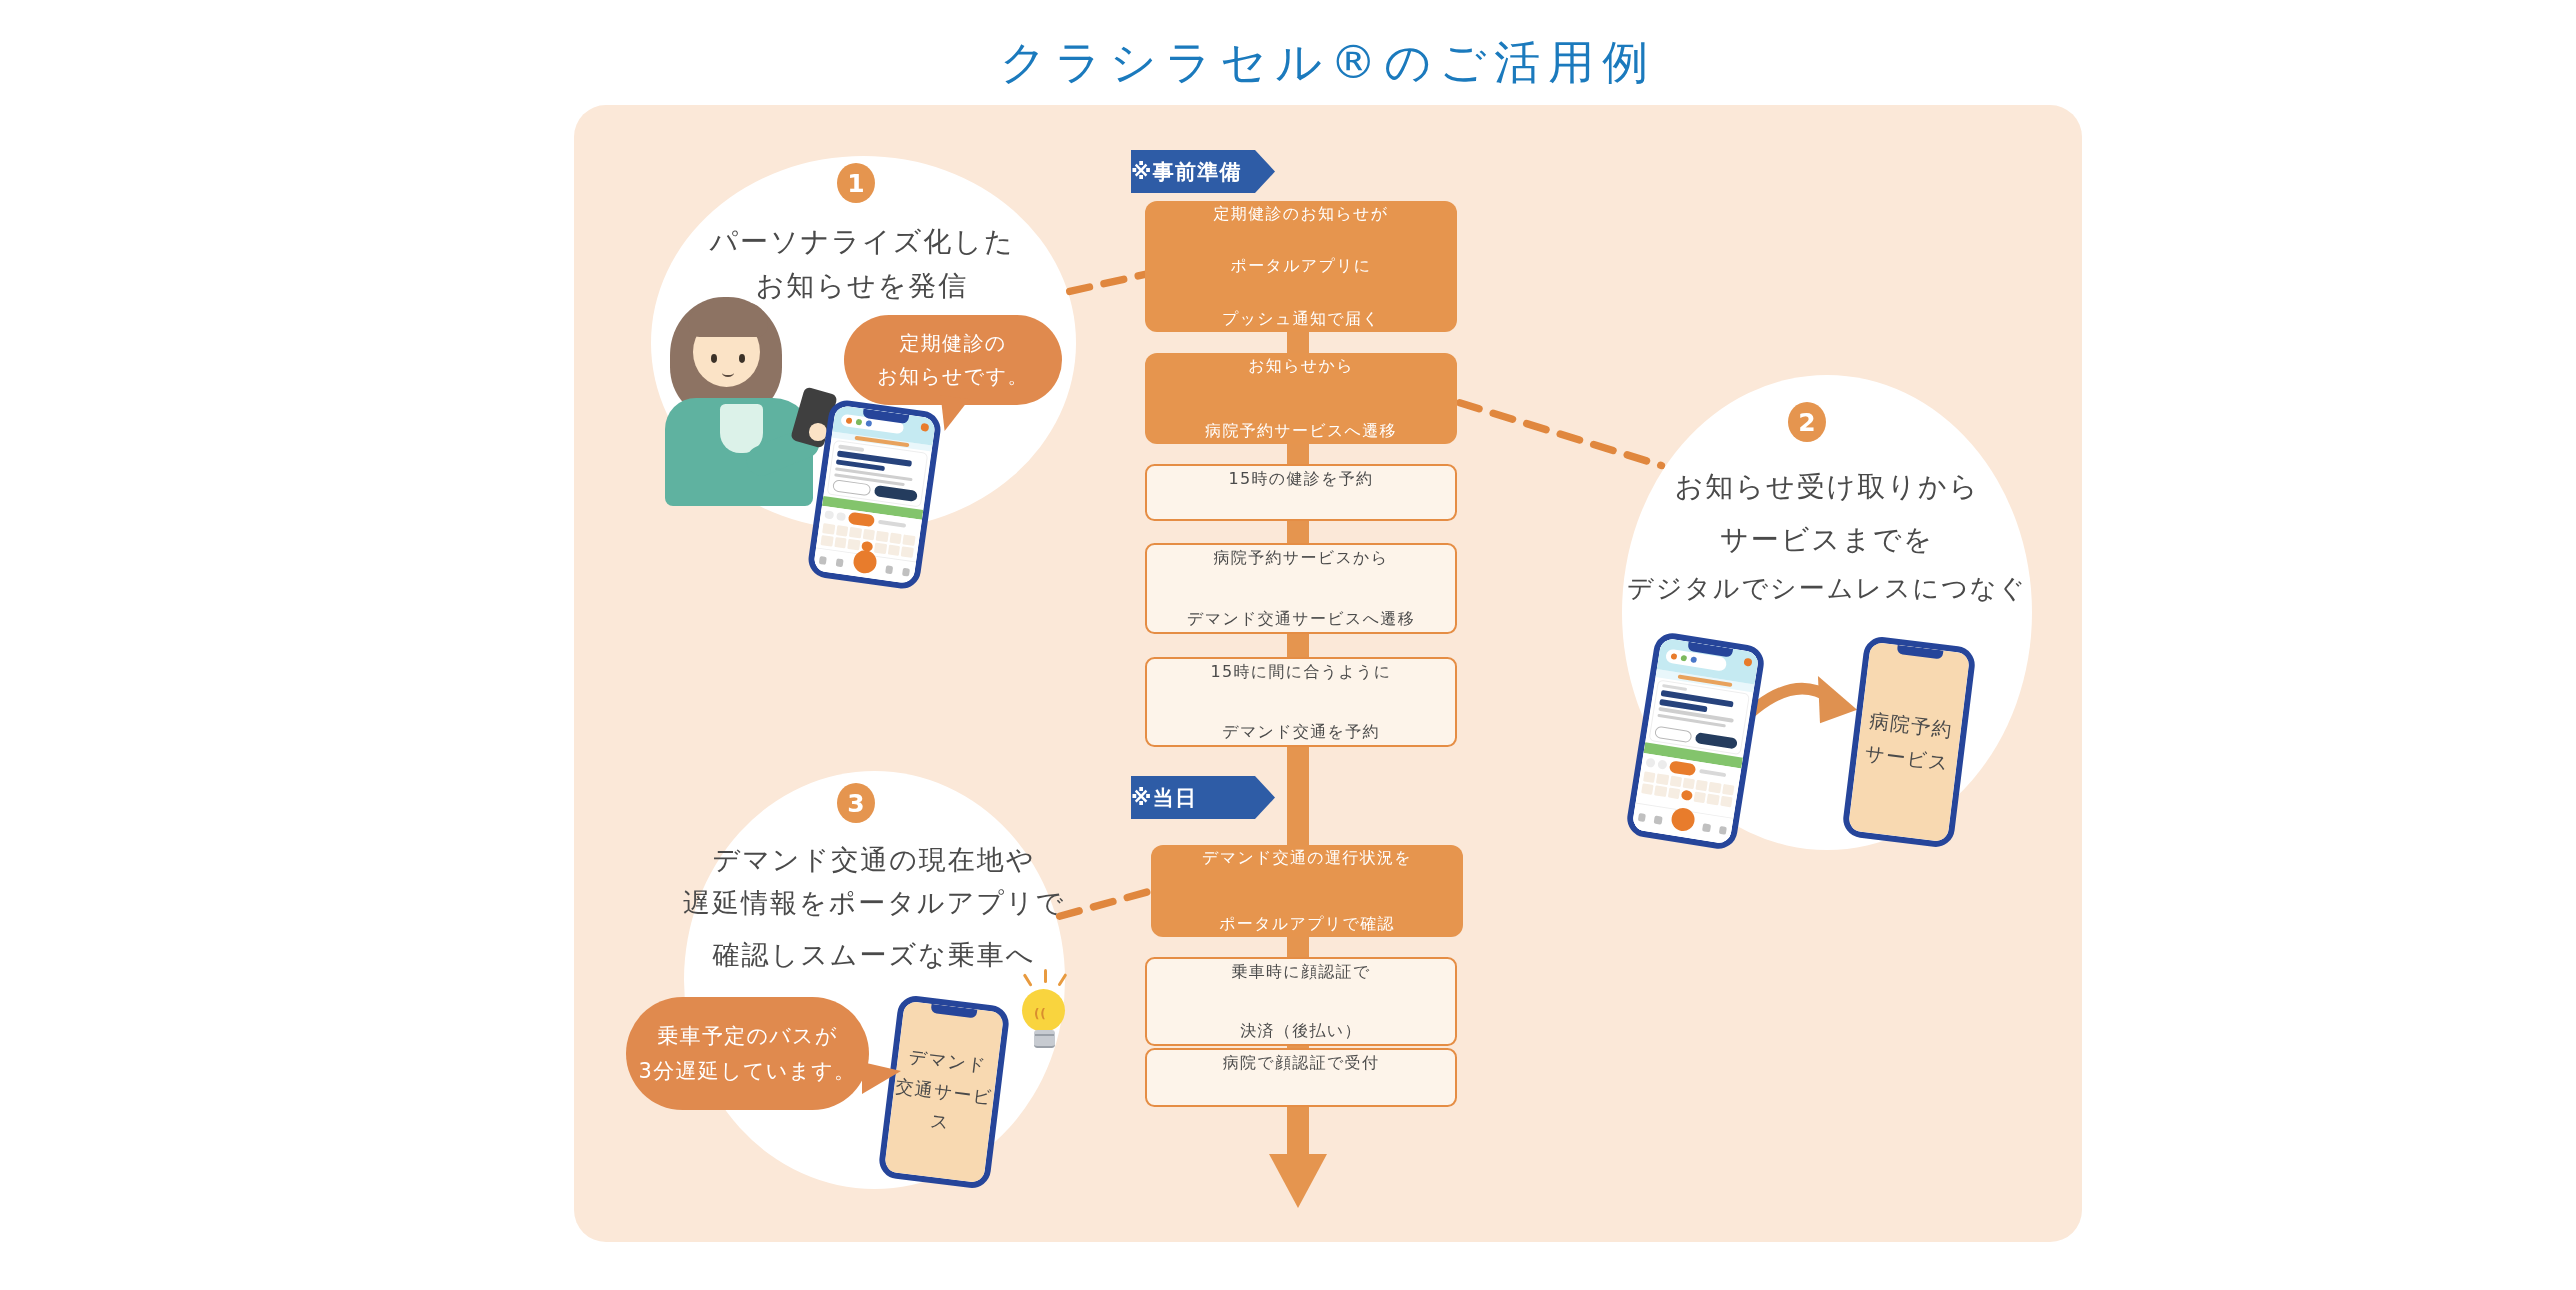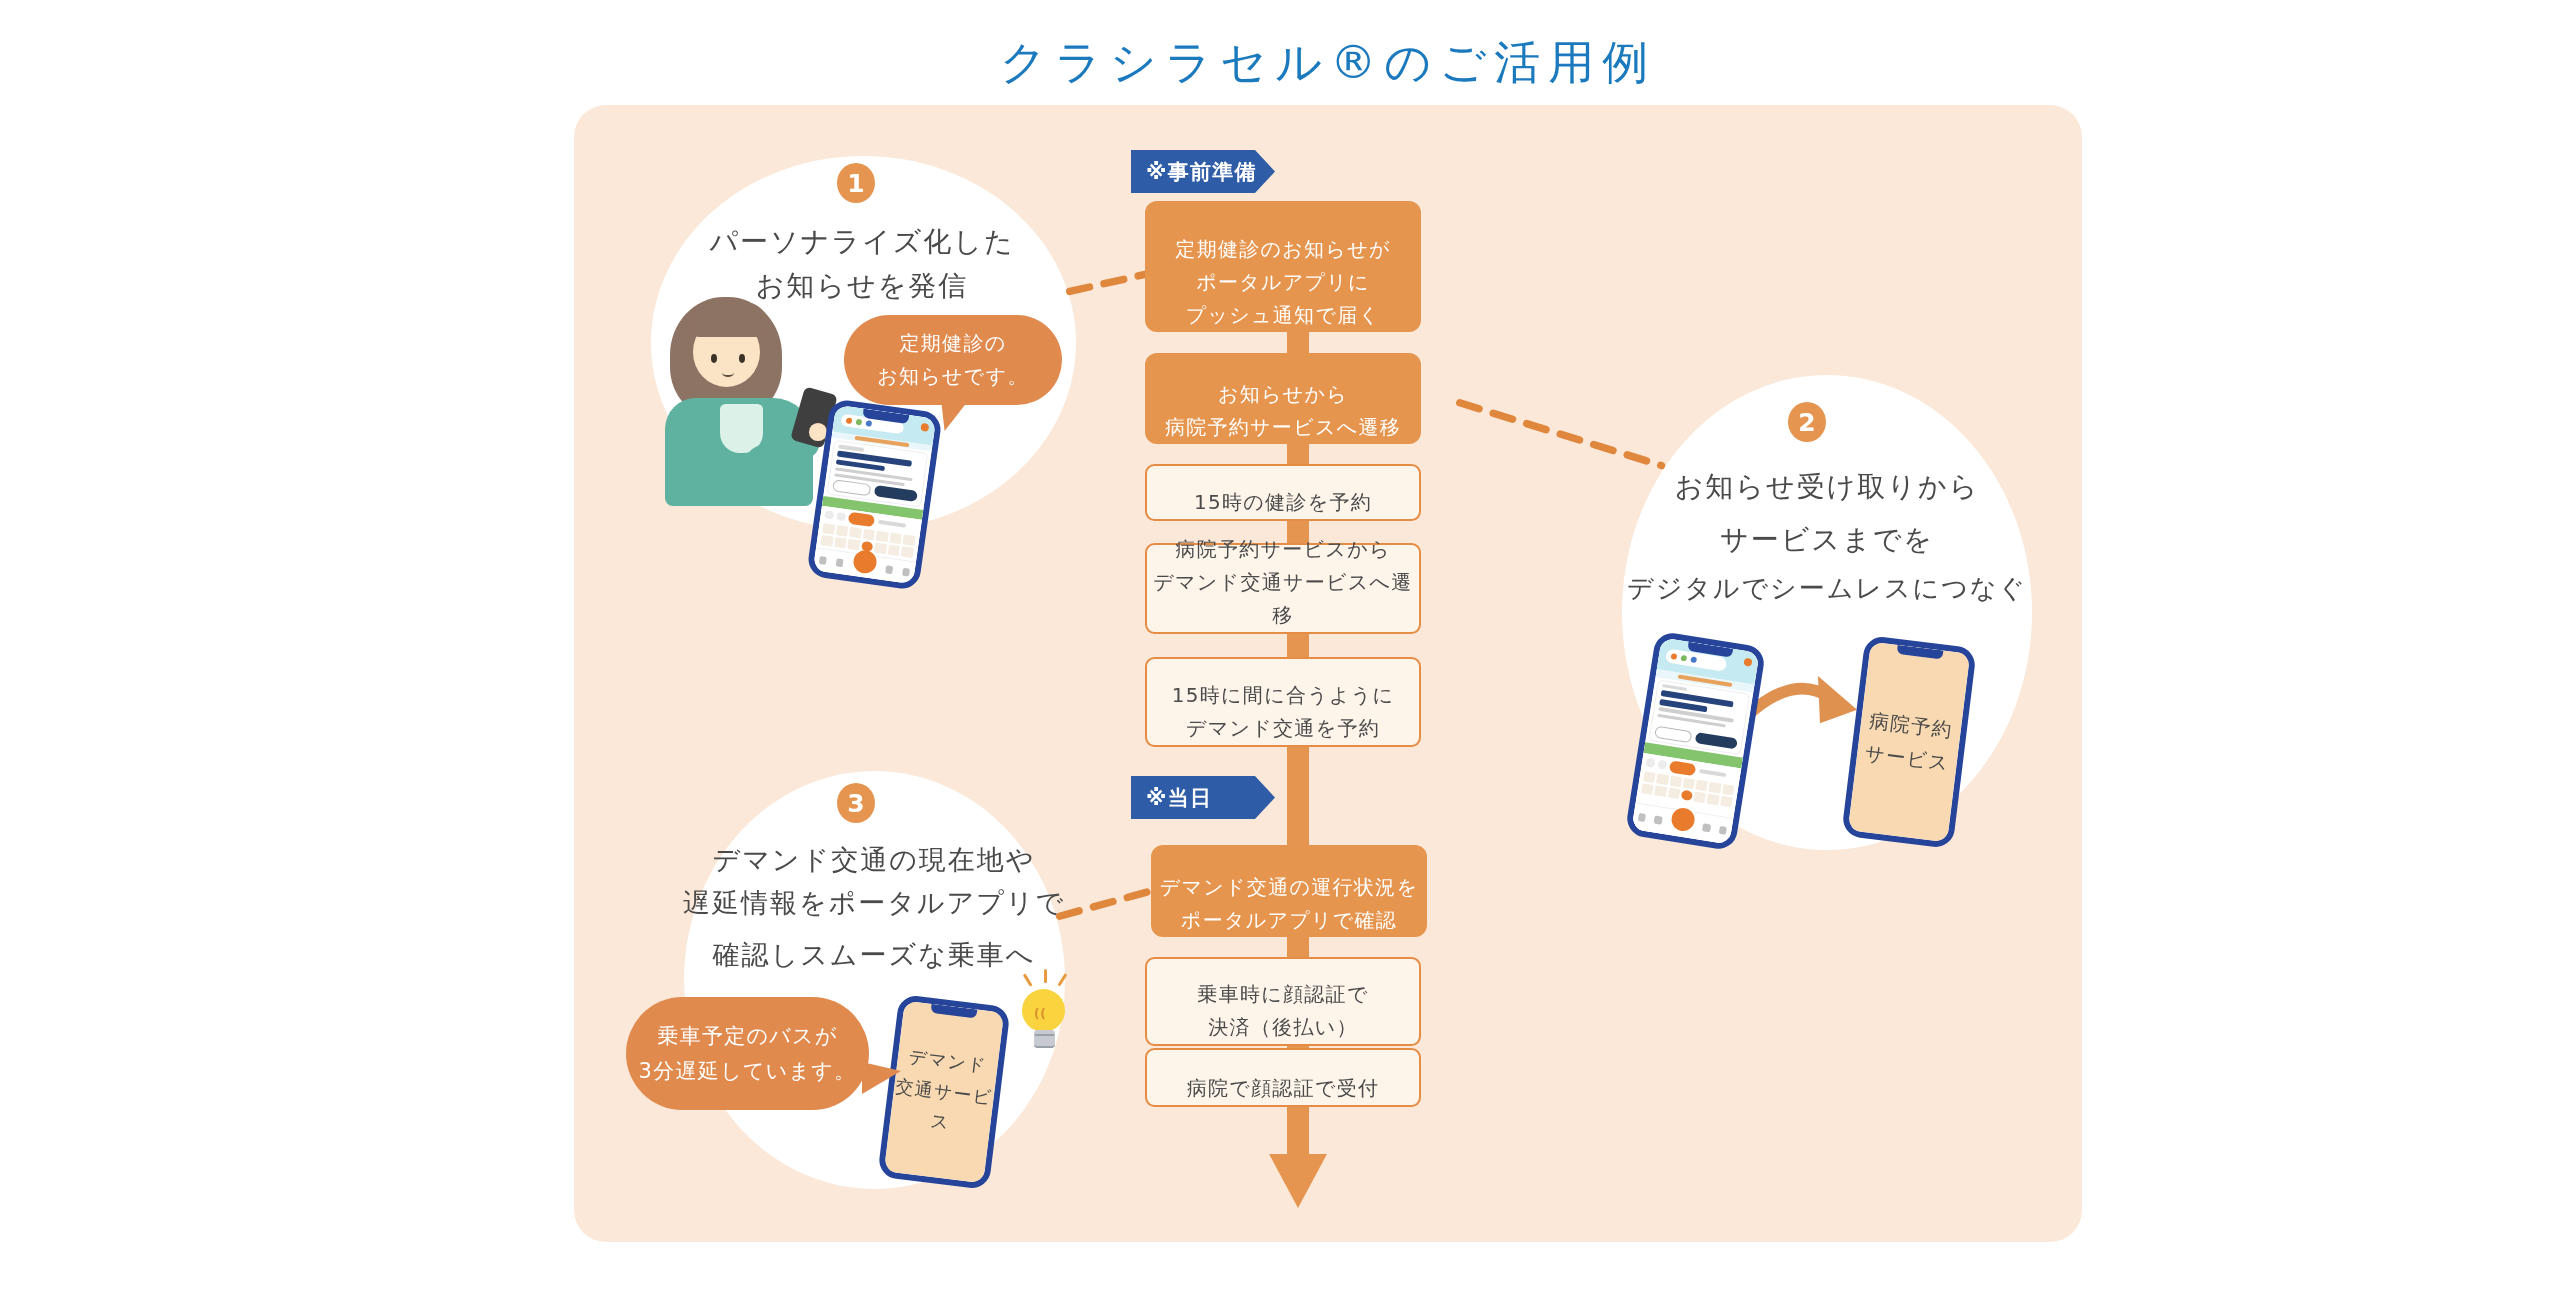--- a/index.html
+++ b/index.html
@@ -29,28 +29,28 @@
   .step-line{position:absolute;text-align:center;color:#4a4a4a;font-size:28px;
              letter-spacing:2px;font-weight:500;z-index:5;white-space:nowrap;}
 
   
   .stem{position:absolute;left:1287px;top:263px;width:21.6px;height:892px;background:#e5954f;z-index:3;}
   .stem-arrowhead{position:absolute;left:1269px;top:1154px;width:0;height:0;z-index:3;
          border-left:29px solid transparent;border-right:29px solid transparent;
          border-top:54px solid #e5954f;}
 
   .banner{position:absolute;left:1131px;width:144px;height:43px;background:#2e5ca6;color:#fff;
-          font-size:21px;font-weight:bold;display:flex;align-items:center;padding-left:15px;
+          font-size:21px;font-weight:bold;display:flex;align-items:center;padding-left:0;
           box-sizing:border-box;letter-spacing:1.3px;z-index:5;
           clip-path:polygon(0 0, calc(100% - 20px) 0, 100% 50%, calc(100% - 20px) 100%, 0 100%);}
   #banner-prep{top:150px;}
   #banner-day{top:776px;}
 
-  .box{position:absolute;left:1145px;width:276px;display:flex;flex-direction:column;
-       justify-content:flex-end;align-items:center;z-index:5;font-size:20px;letter-spacing:1.3px;
+  .box{position:absolute;left:1145px;width:312px;display:flex;flex-direction:column;
+       justify-content:space-between;align-items:center;z-index:5;font-size:16px;letter-spacing:1.3px;
        line-height:1.65;box-sizing:border-box;text-align:center;}
   .box.filled{background:#e6954e;color:#ffffff;border-radius:12px;}
   .box.outline{background:#fdf4ea;border:2.7px solid #e58d44;color:#4b4b4b;border-radius:9.4px;}
   #boxA{top:201px;height:131px;}
   #boxB{top:353px;height:91px;}
   #boxC{top:464px;height:57px;}
   #boxD{top:543px;height:91px;}
   #boxE{top:657px;height:90px;}
   #boxF{top:845px;height:92px;margin-left:6px;}
   #boxG{top:957px;height:89px;}

